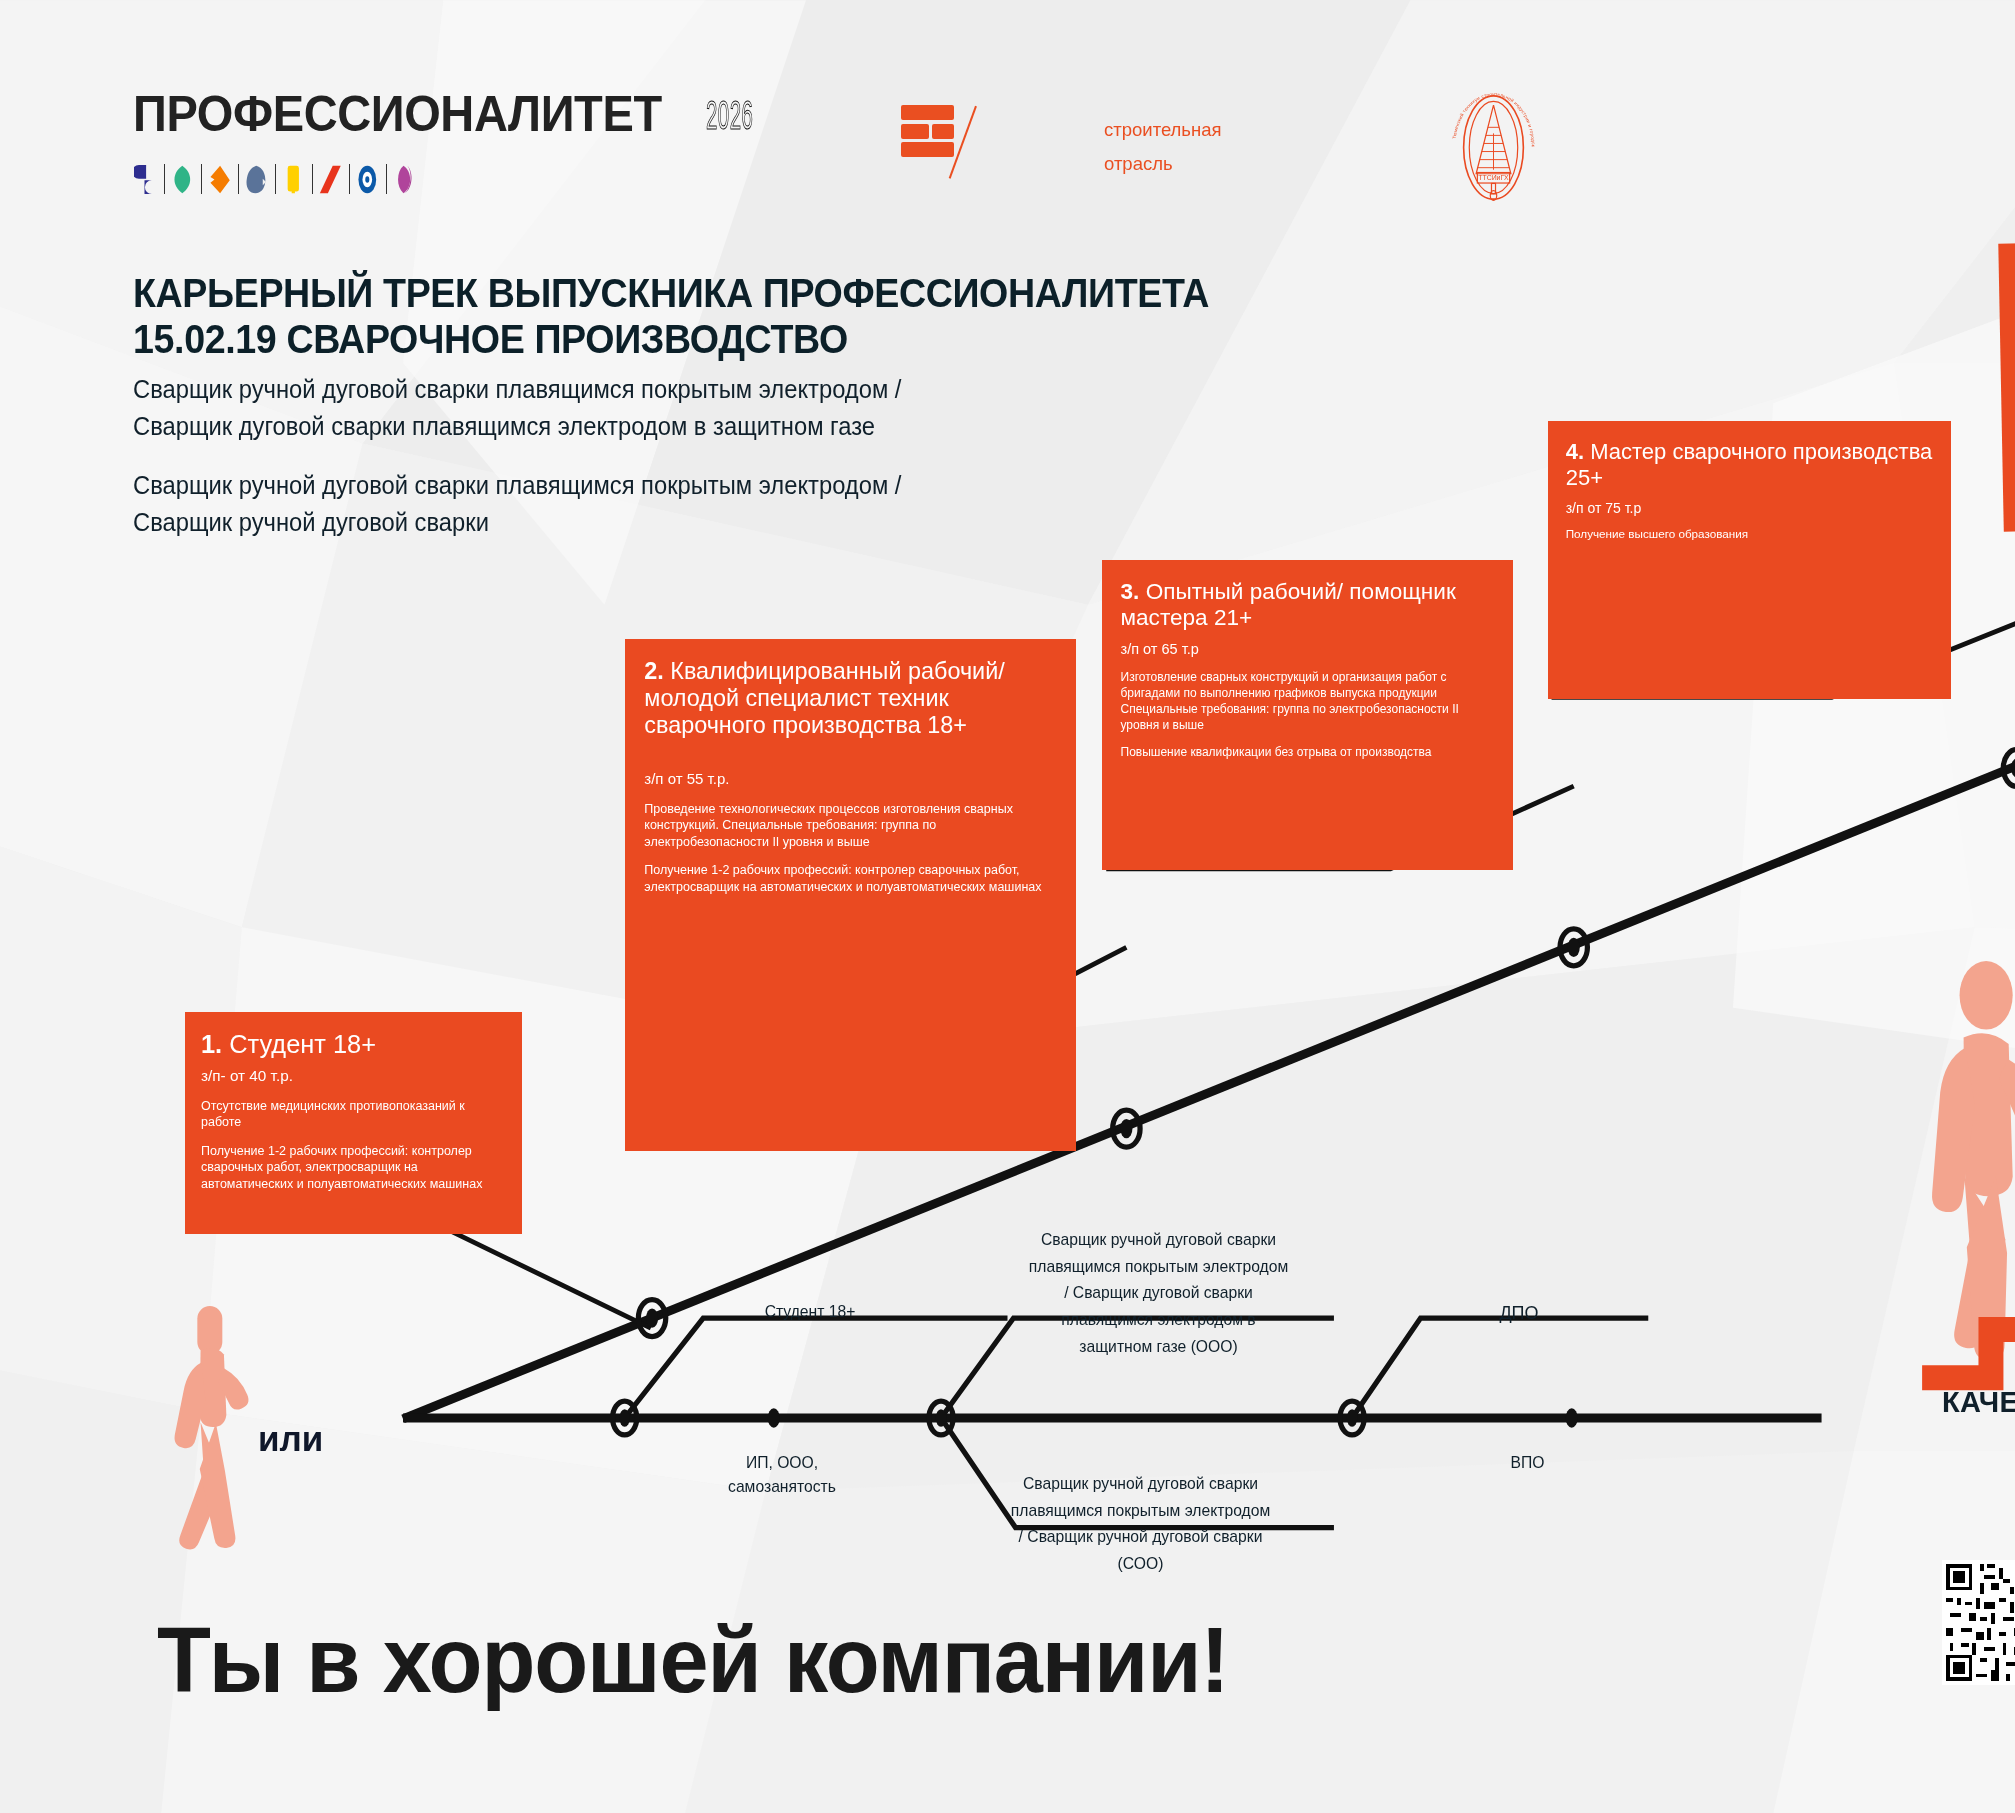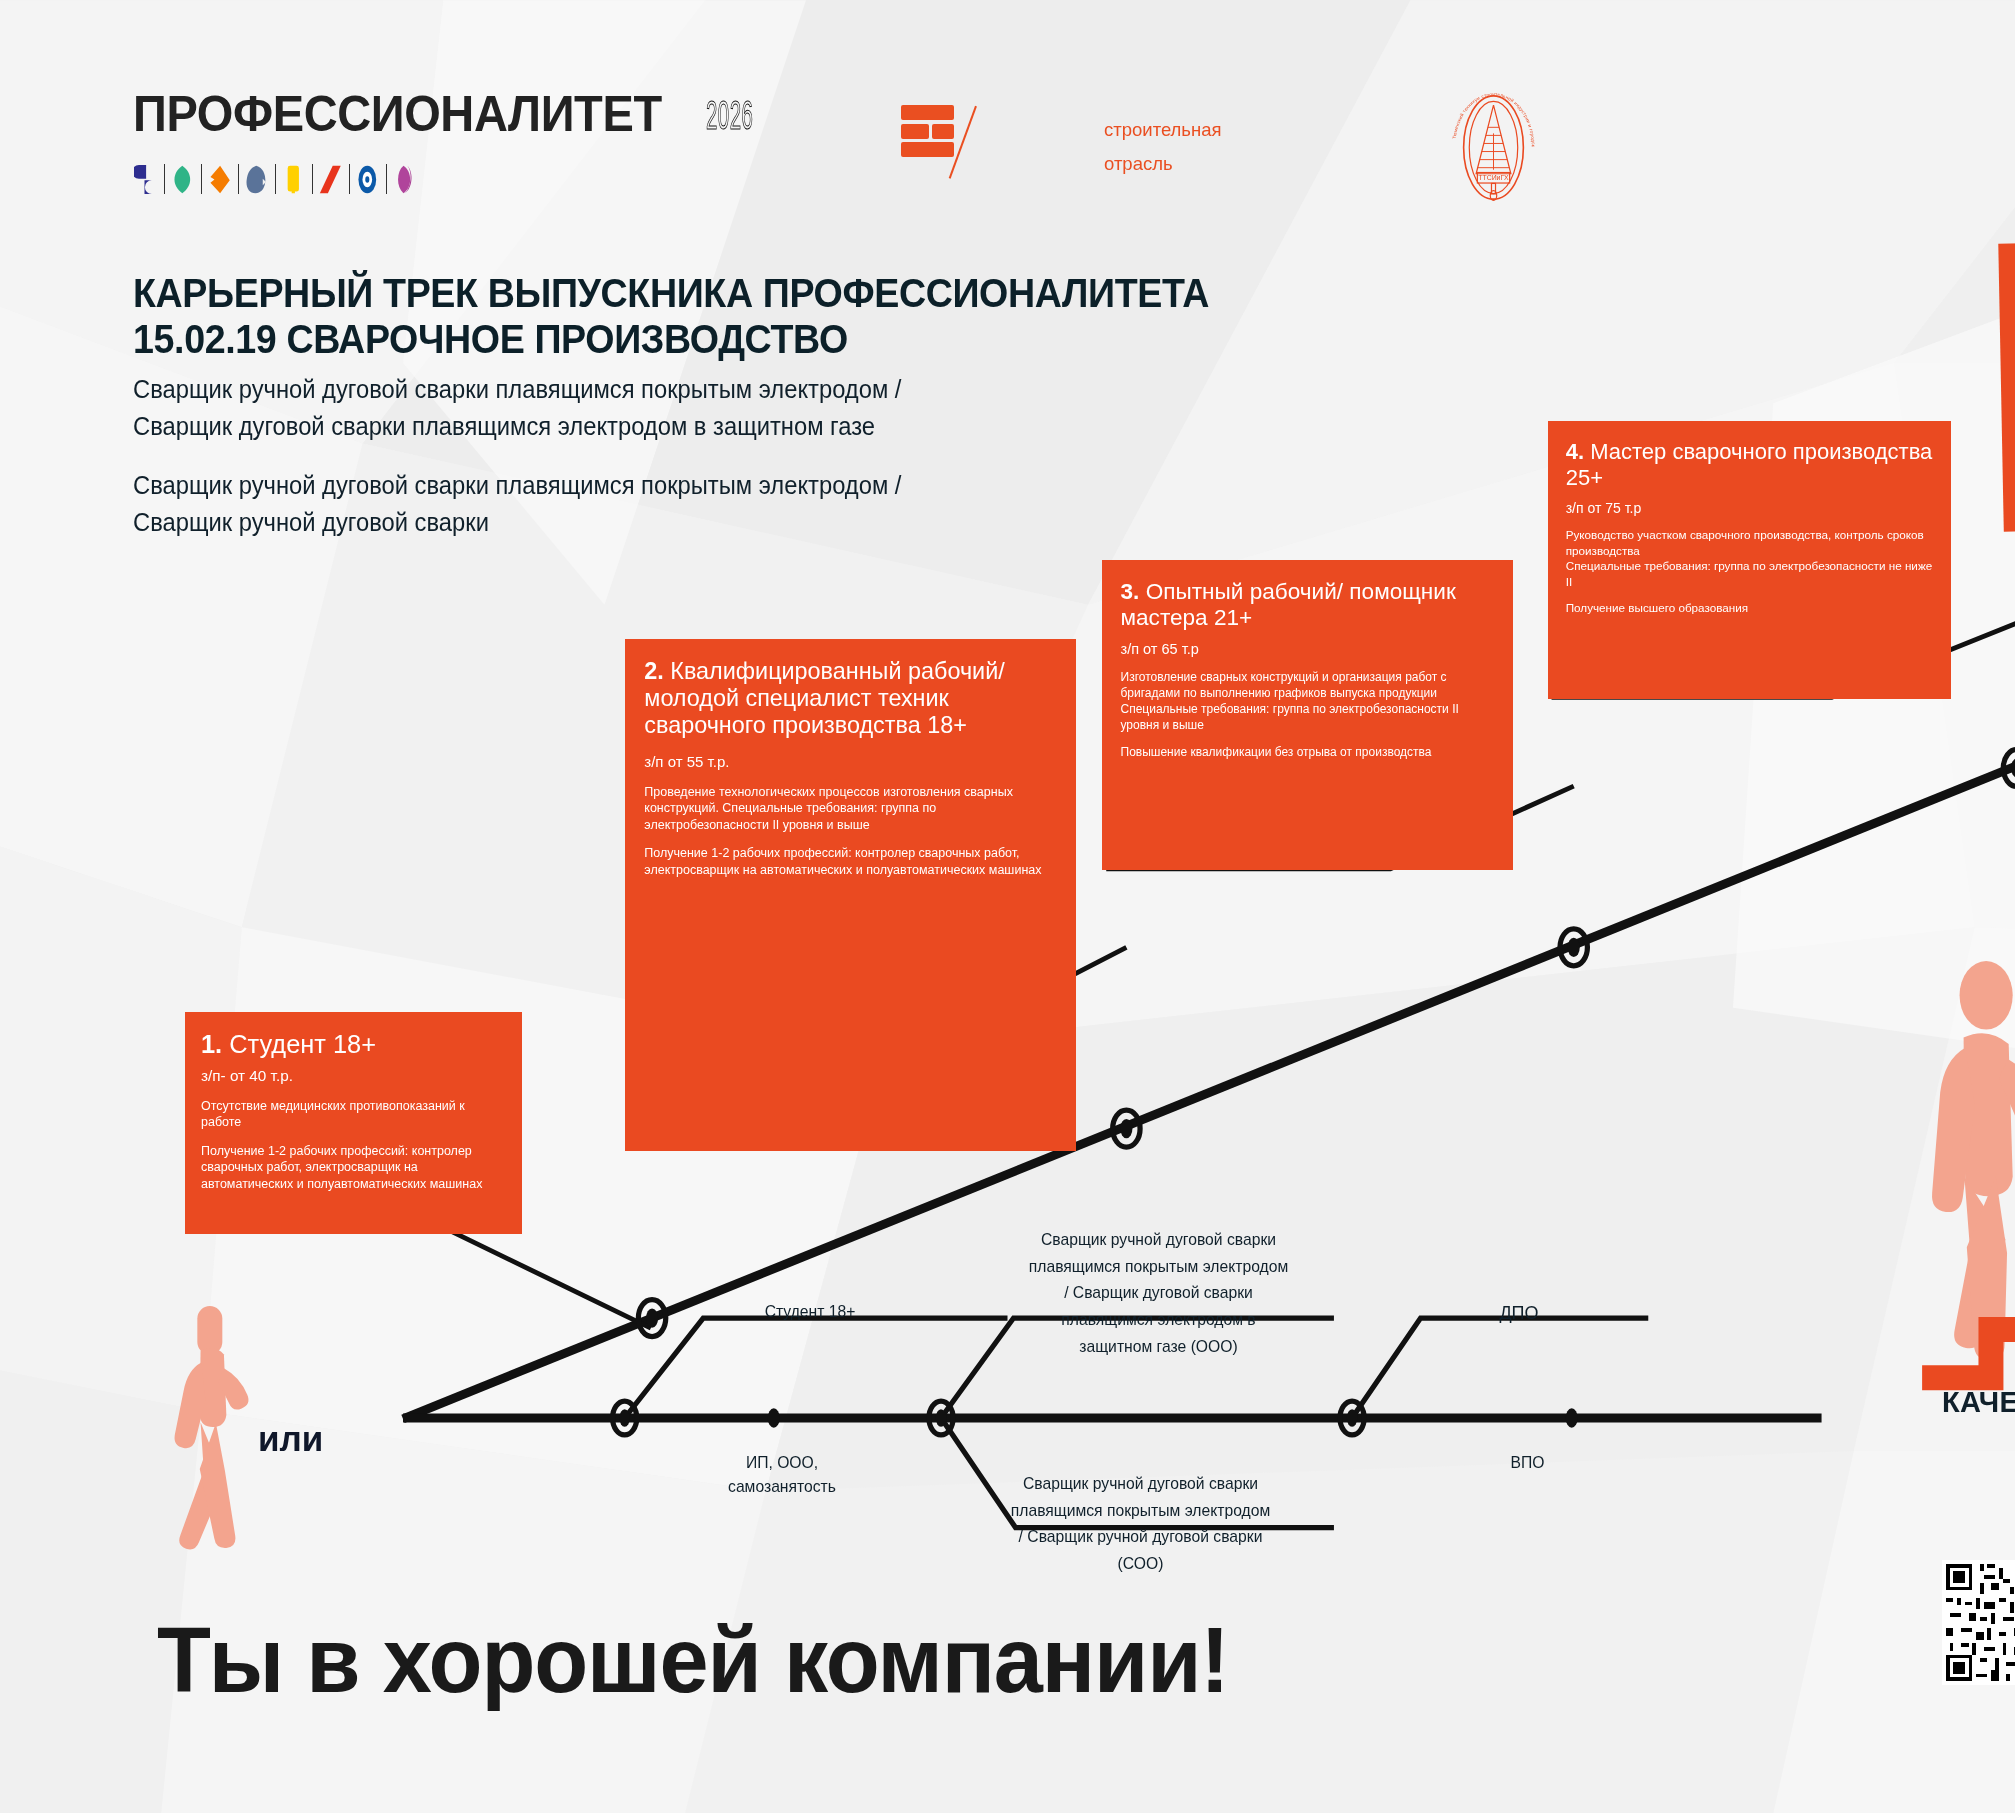--- a/index.html
+++ b/index.html
@@ -271,43 +271,41 @@
     <div class="sal" style="font-size:15.3px;margin-top:8px;">з/п- от 40 т.р.</div>
     <div class="para" style="font-size:12.5px;line-height:16.5px;margin-top:13px;">Отсутствие медицинских противопоказаний к работе</div>
     <div class="para" style="font-size:12.5px;line-height:16.5px;margin-top:12px;">Получение 1-2 рабочих профессий: контролер сварочных работ, электросварщик на автоматических и полуавтоматических машинах</div>
   </div>
 
   <div class="card" style="left:625px;top:639px;width:451px;height:512px;padding:18.5px 19.3px;">
     <div class="hd" style="font-size:23.4px;line-height:27px;">
       <span class="num">2.</span>
       <span class="role">Квалифицированный рабочий/молодой специалист техник сварочного производства  18+</span>
     </div>
-    <div class="sal" style="font-size:15px;margin-top:14px;">з/п от 55 т.р.</div>
+    <div class="sal" style="font-size:15px;margin-top:31px;">з/п от 55 т.р.</div>
     <div class="para" style="font-size:12.5px;line-height:16.5px;margin-top:14px;">Проведение технологических процессов изготовления сварных конструкций. Специальные требования: группа по электробезопасности II уровня и выше</div>
     <div class="para" style="font-size:12.5px;line-height:16.5px;margin-top:12px;">Получение 1-2 рабочих профессий: контролер сварочных работ, электросварщик на автоматических и полуавтоматических машинах</div>
   </div>
 
   <div class="card" style="left:1102px;top:560px;width:411px;height:310px;padding:18.5px 18.5px;">
     <div class="hd" style="font-size:22.6px;line-height:26.6px;">
       <span class="num">3.</span>
       <span class="role">Опытный рабочий/ помощник мастера 21+</span>
     </div>
     <div class="sal" style="font-size:14.5px;margin-top:9.7px;">з/п  от 65  т.р</div>
     <div class="para" style="font-size:12px;line-height:16px;margin-top:11.3px;">Изготовление  сварных конструкций и организация работ с бригадами по выполнению графиков выпуска продукции Специальные требования: группа по электробезопасности II уровня и выше</div>
     <div class="para" style="font-size:12px;line-height:16px;margin-top:11.3px;">Повышение квалификации без отрыва от производства</div>
   </div>
 
   <div class="card" style="left:1548px;top:421px;width:403px;height:278px;padding:17.7px 17.7px;">
     <div class="hd" style="font-size:22px;line-height:26px;">
       <span class="num">4.</span>
       <span class="role">Мастер сварочного производства  25+</span>
     </div>
     <div class="sal" style="font-size:14px;margin-top:8.9px;">з/п от 75 т.р</div>
-    <div class="para" style="font-size:11.7px;line-height:15.7px;margin-top:11.3px;white-space:pre-line;">Руководство участком сварочного производства, контроль сроков производства
-Специальные требования: группа по электробезопасности не ниже II</div>
     <div class="para" style="font-size:11.7px;line-height:15.7px;margin-top:10.5px;">Получение  высшего образования</div>
   </div>
 
   <div class="card" style="left:2001px;top:240px;width:385px;height:288px;padding:17.7px 17.7px;transform:rotate(-1.1deg);">
     
     
     
     
   </div>
 

